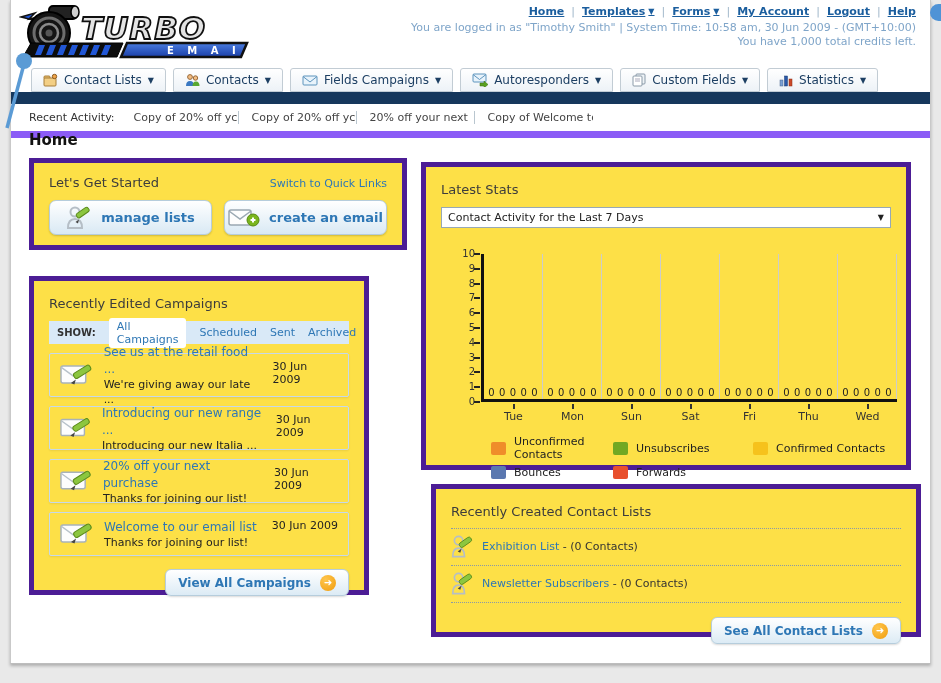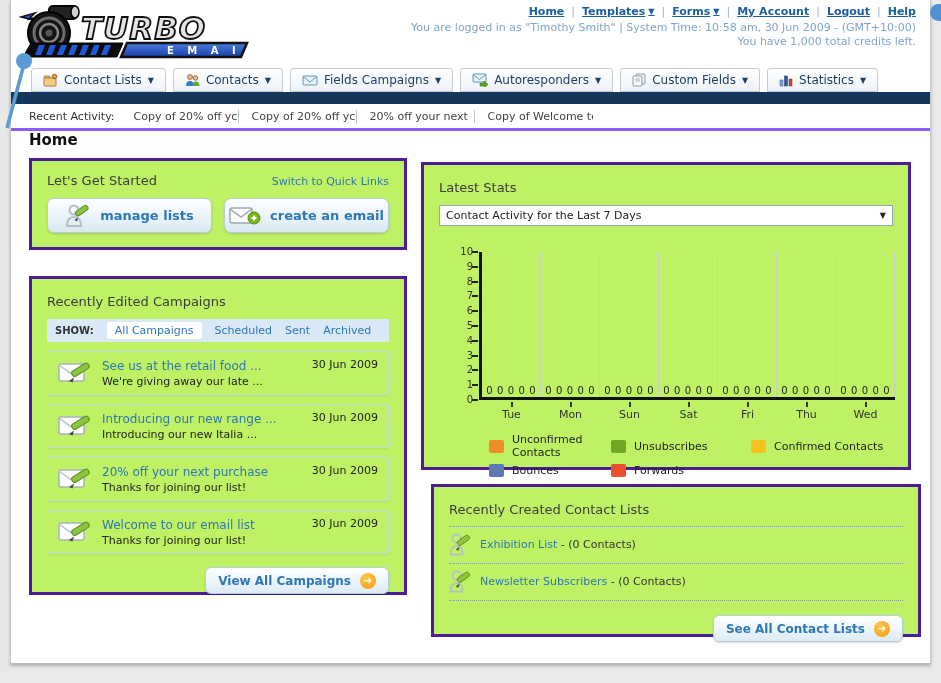--- a/index.html
+++ b/index.html
@@ -20,44 +20,44 @@
 
   
   .nav-row { position:absolute; left:20px; top:68px; display:flex; gap:7px; }
   .tab { height:24px; padding:0 11px; display:flex; align-items:center; gap:6px;
          background:linear-gradient(#ffffff,#edf2f7); border:1px solid #c2ccd4; border-radius:3px 3px 0 0;
          font-size:12px; color:#1d3f63; cursor:pointer; white-space:nowrap; }
   .tab .caret { font-size:8px; color:#1d3f63; }
   .navy-bar { position:absolute; left:0; top:92px; width:100%; height:12px; background:#16375c; }
 
   
-  .activity-bar { position:absolute; left:0; top:104px; width:100%; height:27px; border-bottom:3px solid #8b5cf6;
+  .activity-bar { position:absolute; left:0; top:104px; width:100%; height:34px; border-bottom:7px solid #8b5cf6;
                   display:flex; align-items:center; padding-left:18px; font-size:11px; color:#333; }
   .activity-bar .act-label { margin-right:14px; }
   .act-item { display:flex; align-items:center; gap:5px; color:#444; cursor:pointer; padding-right:8px;
               border-right:1px solid #b9c6cf; margin-right:8px; max-width:110px; overflow:hidden; white-space:nowrap; }
 
   
   .page-heading { position:absolute; left:18px; top:131px; font-size:15px; font-weight:bold; color:#111; }
-  .panel { position:absolute; background:#bef264; border:3px solid #4c1d95; padding:12px 15px; }
+  .panel { position:absolute; background:#fde047; border:5px solid #4c1d95; padding:12px 15px; }
   .panel-title { font-size:13px; color:#3c3c3c; }
   a.blue-link { color:#2e77b5; text-decoration:none; cursor:pointer; }
 
   
   #get-started { left:18px; top:158px; width:378px; height:92px; }
   .gs-head { display:flex; justify-content:space-between; align-items:baseline; }
   .gs-head .switch { font-size:11px; }
   .gs-buttons { display:flex; gap:12px; margin-top:10px; }
   .big-btn { width:167px; height:35px; border:1px solid #b6cddc; border-radius:7px;
              background:linear-gradient(#ffffff,#d9e9f4); box-shadow:0 1px 2px rgba(0,0,0,.18);
              display:flex; align-items:center; justify-content:center; gap:9px;
              color:#2e77b5; font-weight:bold; font-size:13px; cursor:pointer; }
 
   
-  #campaigns-panel { left:18px; top:276px; width:378px; height:319px; }
+  #campaigns-panel { left:18px; top:276px; width:340px; height:319px; }
   .filter-bar { margin-top:9px; background:#d9e9f7; height:23px; display:flex; align-items:center;
                 padding:0 8px; gap:13px; font-size:11px; }
   .filter-bar .show-lbl { font-size:10px; font-weight:bold; color:#333; }
   .filter { color:#2e77b5; cursor:pointer; }
   .filter.active { background:#fff; border-radius:3px; padding:2px 8px; }
   .camp-row { margin-top:9px; height:44px; border:1px solid #c6d9ea; border-radius:2px;
               display:flex; align-items:center; padding:0 10px; gap:10px; box-shadow:0 1px 2px rgba(0,0,0,.08); }
   .camp-text { line-height:15px; }
   .camp-title { font-size:12px; }
   .camp-sub { font-size:11px; color:#222; }

